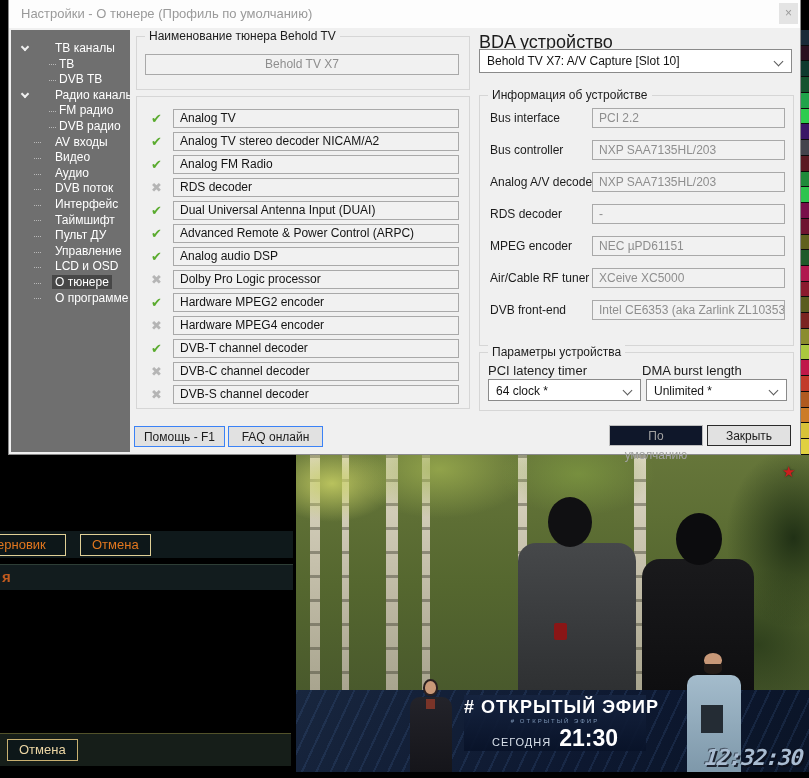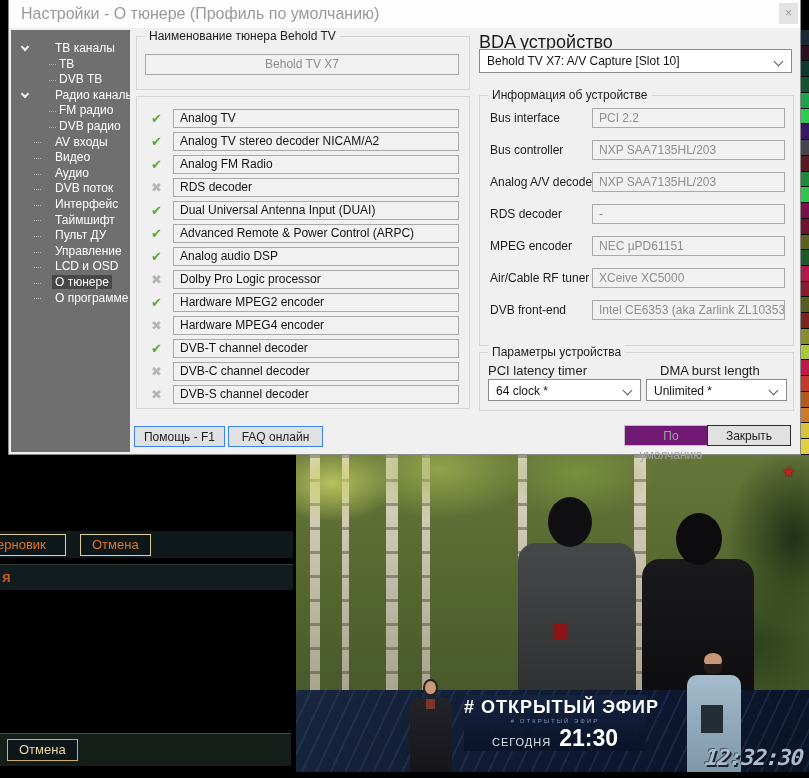--- a/index.html
+++ b/index.html
@@ -4,21 +4,21 @@
 <style>
   html,body{margin:0;padding:0;background:#000;}
   *{box-sizing:border-box;}
   .stage{position:relative;width:809px;height:778px;background:#000;overflow:hidden;
          font-family:"Liberation Sans","DejaVu Sans",sans-serif;}
 
   
   .dialog{position:absolute;left:8px;top:0;width:793px;height:455px;background:#f0f0f0;
           border:1px solid #8a8a8a;border-top:none;z-index:30;}
   .titlebar{position:absolute;left:0;top:0;right:0;height:28px;background:#fdfdfd;
-            color:#9a9a9a;font-size:16px;line-height:28px;padding-left:12px;}
+            color:#9a9a9a;font-size:13px;line-height:28px;padding-left:12px;}
   .close-btn{position:absolute;right:2px;top:3px;width:19px;height:21px;background:#e4e4e4;
              color:#9a9a9a;font-size:12px;text-align:center;line-height:21px;cursor:default;}
 
   
   .sidebar{position:absolute;left:2px;top:30px;width:119px;height:422px;background:#6f6f6f;
            color:#fff;padding-top:11px;overflow:hidden;}
   .side-item{position:relative;height:15.6px;line-height:15.6px;font-size:12px;white-space:nowrap;}
   .side-item.lvl0{padding-left:44px;}
   .side-item.lvl1{padding-left:48px;}
   .side-item::before{content:"";position:absolute;top:50%;width:7px;border-top:1px dotted #b8b8b8;}
@@ -57,21 +57,21 @@
   .info-label{width:102px;font-size:12px;color:#1c1c1c;white-space:nowrap;}
   .info-field{flex:1;border:1px solid #a9a9a9;background:#f1f1f1;height:20px;line-height:18px;
               padding-left:6px;font-size:12px;color:#8e8e8e;white-space:nowrap;overflow:hidden;}
 
   .param-label{position:absolute;top:10px;font-size:13px;color:#1c1c1c;}
   .param-combo{position:absolute;top:26px;height:22px;}
 
   .btn{position:absolute;height:21px;background:#e1e1e1;border:1px solid #3b82f6;
        font-size:12px;color:#1c1c1c;text-align:center;line-height:19px;}
   .btn.default-focus{border:1px solid #2b2b2b;}
-  .btn.disabled{color:#a2a2a2;background:#701a75;border-color:#bfbfbf;margin-left:15px;}
+  .btn.disabled{color:#a2a2a2;background:#0f172a;border-color:#bfbfbf;}
 
   
   .color-strip{position:absolute;left:799px;top:30px;width:10px;height:425px;z-index:10;
                display:flex;flex-direction:column;}
   .color-strip div{flex:1;border-bottom:1px solid #0a0a0a;}
 
   
   .bg-toolbar{position:absolute;left:0;top:531px;width:293px;height:27px;background:#0f191b;z-index:5;}
   .bg-btn{position:absolute;top:3px;height:22px;border:1px solid #e0d096;color:#e0761e;
           background:#0d1719;font-size:13px;line-height:20px;padding:0 11px;white-space:nowrap;}
@@ -333,21 +333,21 @@
         </div>
     </div>
 
     <div class="grp" style="left:470px;top:352px;width:315px;height:59px;">
       <div class="grp-title">Параметры устройства</div>
       <div class="param-label" style="left:8px;">PCI latency timer</div>
       <div class="combo param-combo" style="left:8px;width:153px;">
         <span>64 clock *</span>
         <span class="combo-arrow" style="top:7px;"></span>
       </div>
-      <div class="param-label" style="left:180px;">DMA burst length</div>
+      <div class="param-label" style="left:162px;">DMA burst length</div>
       <div class="combo param-combo" style="left:166px;width:141px;">
         <span>Unlimited *</span>
         <span class="combo-arrow" style="top:7px;"></span>
       </div>
     </div>
 
     <button class="btn" style="left:125px;top:426px;width:91px;">Помощь - F1</button>
     <button class="btn" style="left:219px;top:426px;width:95px;">FAQ онлайн</button>
     <button class="btn disabled" style="left:600px;top:425px;width:94px;">По умолчанию</button>
     <button class="btn default-focus" style="left:698px;top:425px;width:84px;">Закрыть</button>

